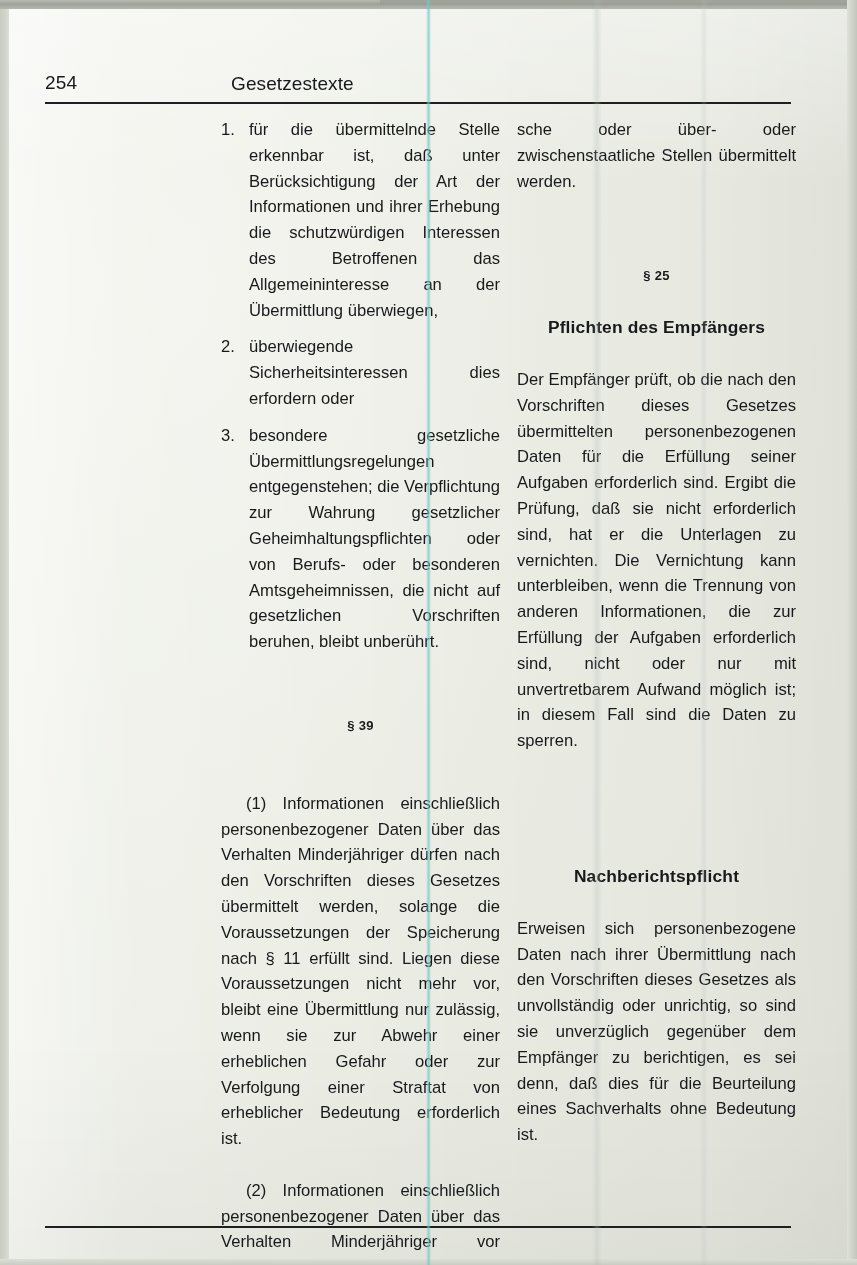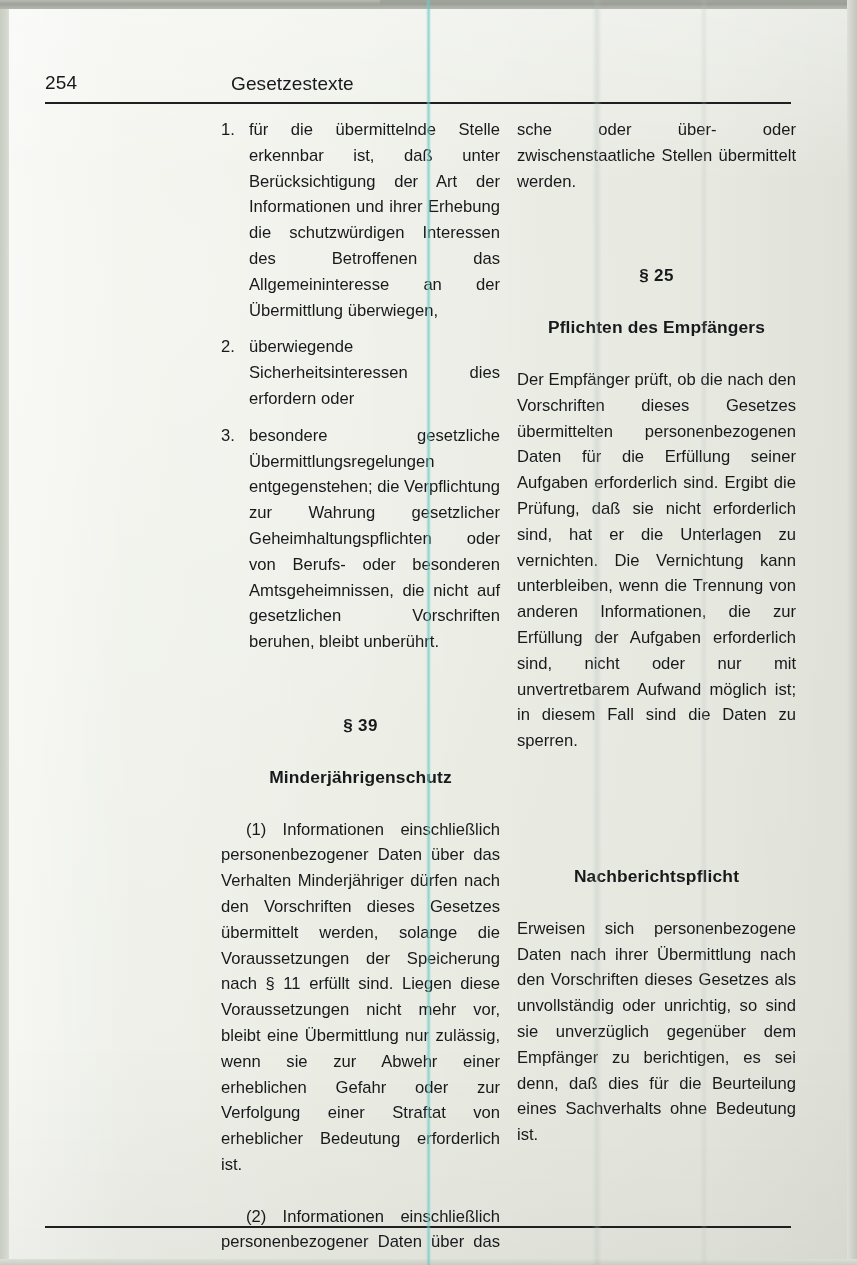--- a/index.html
+++ b/index.html
@@ -213,21 +213,21 @@
     top: 0;
     width: 24px;
     text-align: left;
   }
   
   .numlist li > .txt { display: inline; }
 
   .sec-num {
     text-align: center;
     font-weight: bold;
-    font-size: 17px;
+    font-size: 13px;
     letter-spacing: .3px;
   }
   .sec-title {
     text-align: center;
     font-weight: bold;
     font-size: 17.4px;
     letter-spacing: .15px;
   }
 
   
@@ -267,21 +267,20 @@
           <li>
             <span class="num">3.</span>
             <span class="txt">besondere gesetzliche Übermittlungsregelungen entgegenstehen; die Verpflichtung zur Wahrung gesetzlicher Geheimhaltungspflichten oder von Berufs- oder besonderen Amtsgeheimnissen, die nicht auf gesetzlichen Vorschriften beruhen, bleibt unberührt.</span>
           </li>
         </ol>
 
         <div class="gap-xl"></div>
 
         <div class="sec-num">§ 39</div>
         <div class="gap-md"></div>
-        <div class="sec-title">Minderjährigenschutz</div>
         <div class="gap-md"></div>
 
         <p class="para-indent j">(1) Informationen einschließlich personenbezogener Daten über das Verhalten Minderjähriger dürfen nach den Vorschriften dieses Gesetzes übermittelt werden, solange die Voraussetzungen der Speicherung nach § 11 erfüllt sind. Liegen diese Voraussetzungen nicht mehr vor, bleibt eine Übermittlung nur zulässig, wenn sie zur Abwehr einer erheblichen Gefahr oder zur Verfolgung einer Straftat von erheblicher Bedeutung erforderlich ist.</p>
         <div class="gap-md"></div>
         <p class="para-indent j">(2) Informationen einschließlich personenbezogener Daten über das Verhalten Minderjähriger vor Vollendung des 16. Lebensjahres dürfen nach den Vorschriften dieses Gesetzes nicht an ausländi-</p>
       </div>
 
       <div class="col col-right">
         <p class="para-flush j">sche oder über- oder zwischenstaatliche Stellen übermittelt werden.</p>
 

